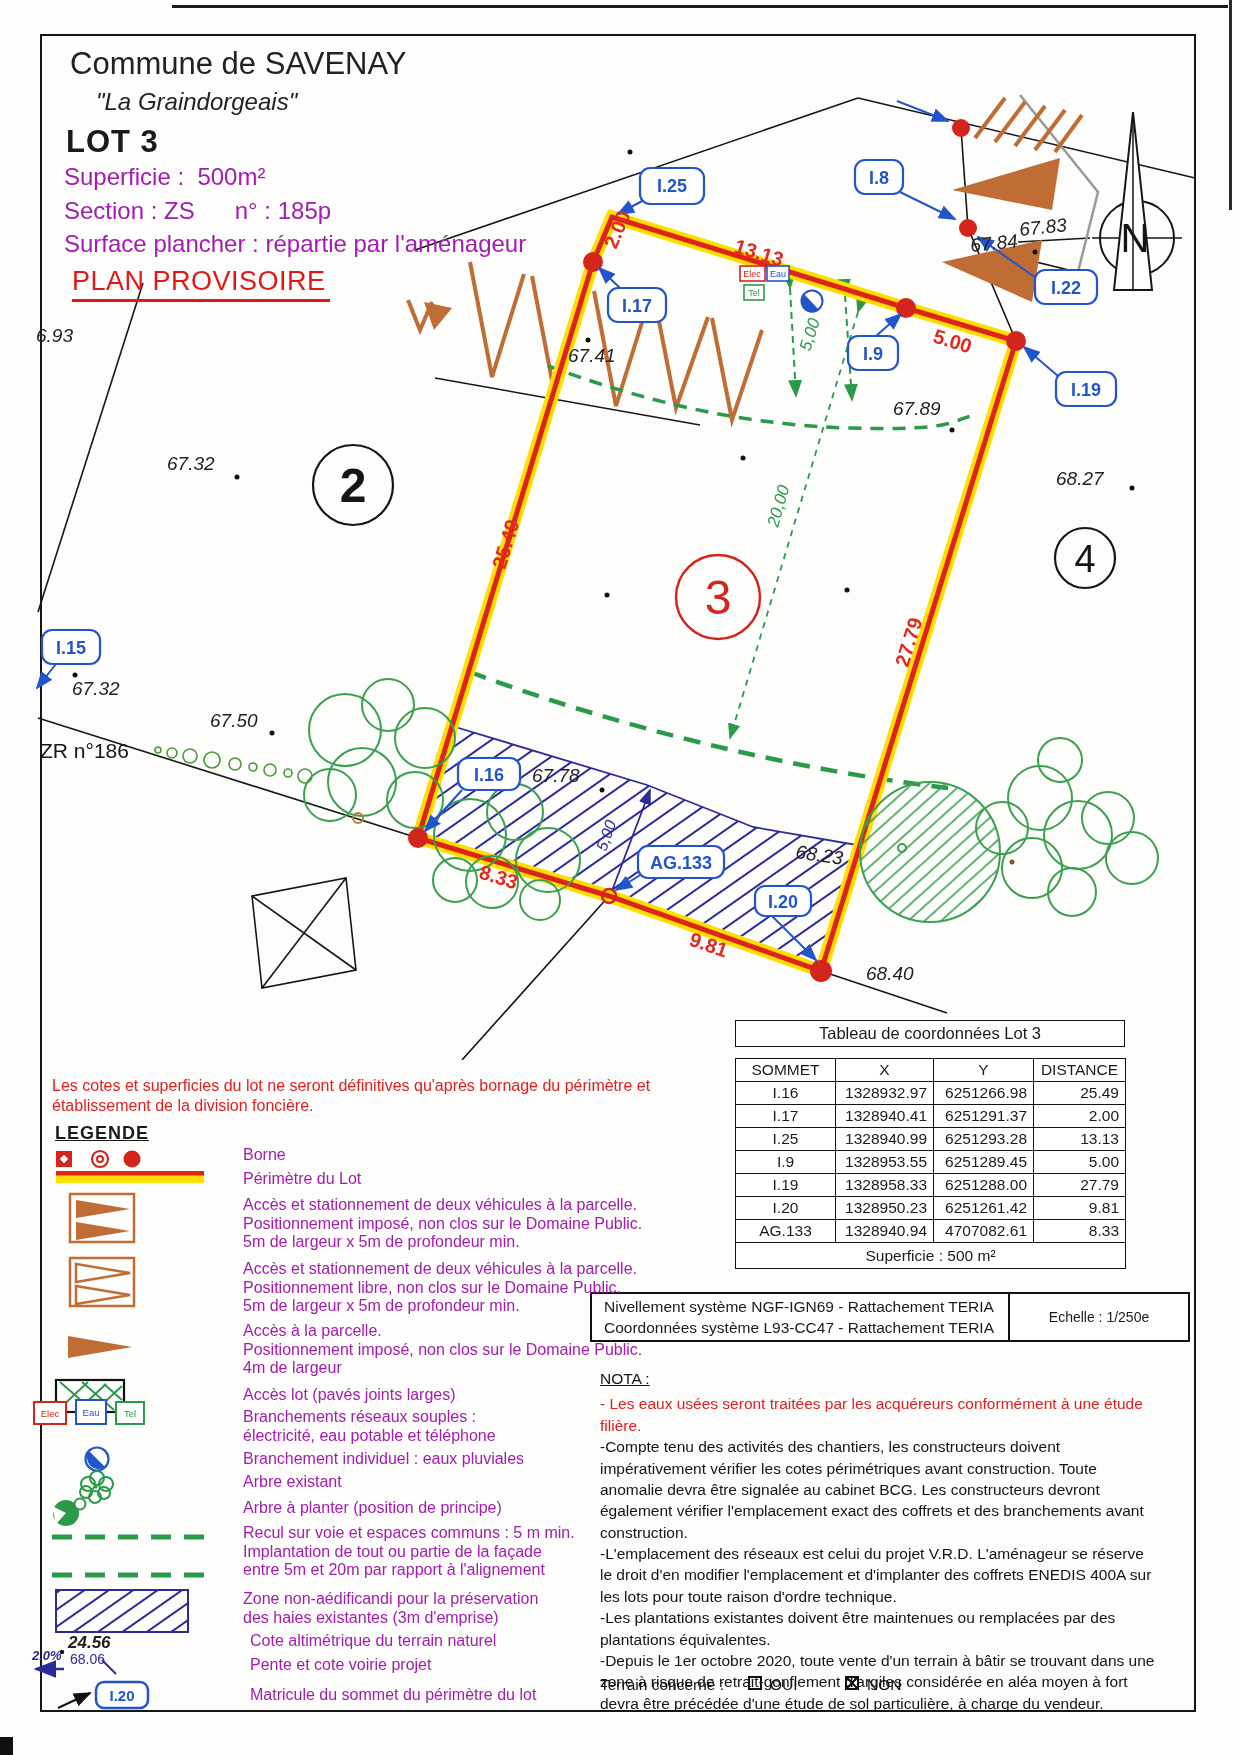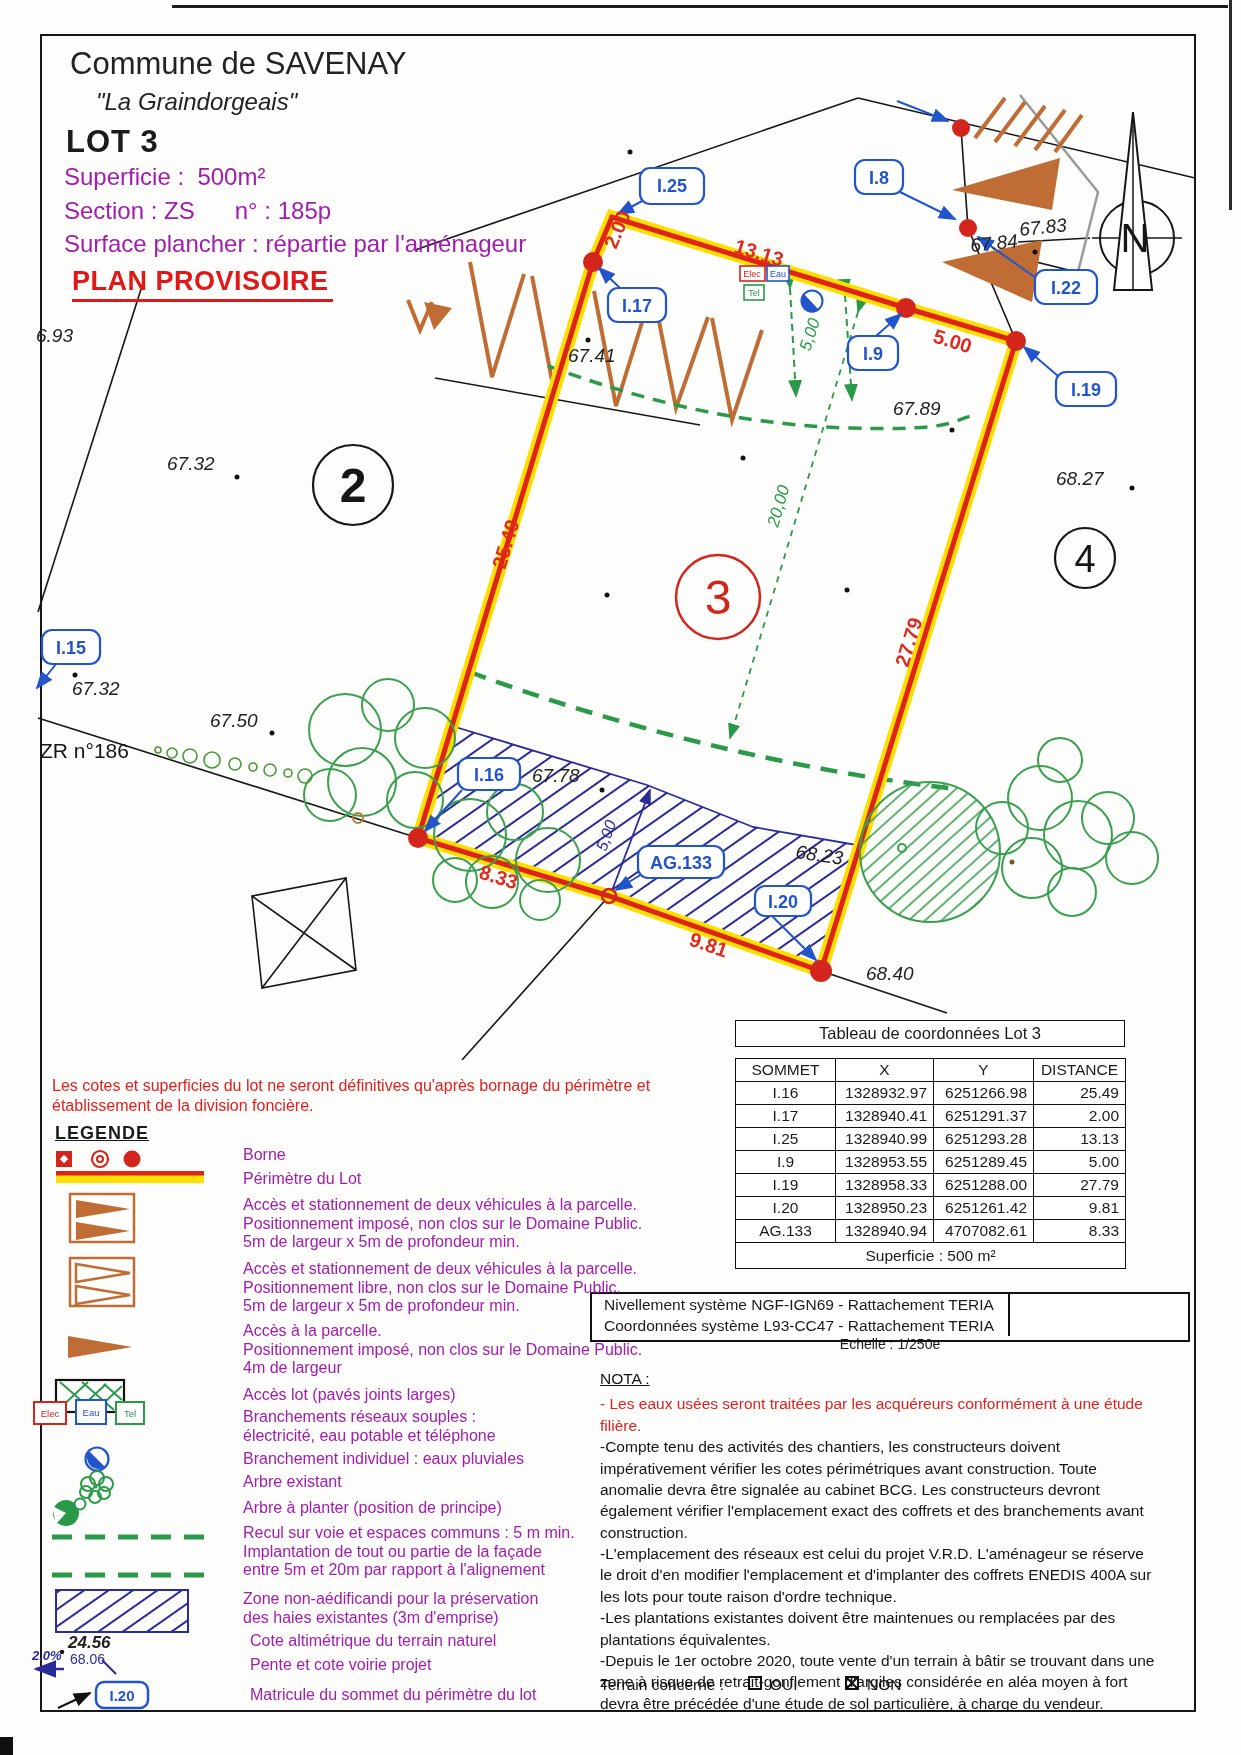--- a/index.html
+++ b/index.html
@@ -7,38 +7,38 @@
         font-family:"Liberation Sans",sans-serif;color:#1a1a1a;}
   .abs{position:absolute;}
   
   .h-commune{left:70px;top:46px;font-size:31px;color:#222;}
   .h-lieu{left:96px;top:88px;font-size:24px;font-style:italic;color:#222;}
   .h-lot{left:66px;top:124px;font-size:31px;font-weight:bold;letter-spacing:1px;}
   .h-line{font-size:24px;white-space:pre;color:#a21caf;}
   .h-sup{left:64px;top:163px;}
   .h-sec{left:64px;top:197px;}
   .h-surf{left:64px;top:230px;}
-  .h-plan{left:72px;top:266px;font-size:27px;font-weight:bold;color:#e01818;
+  .h-plan{left:72px;top:266px;font-size:27px;font-weight:normal;color:#e01818;
           border-bottom:3px solid #e01818;padding:0 4px 2px 0;letter-spacing:.5px;}
   .dossier{left:930px;top:50px;width:266px;height:46px;border:3px solid #111;box-sizing:border-box;
            line-height:40px;text-align:center;font-size:23px;font-weight:bold;color:#15153a;background:#fdfdfb;}
   
   .frame{left:40px;top:34px;width:1156px;height:1678px;border:2.5px solid #161616;box-sizing:border-box;}
   
   .tbl-title{left:735px;top:1020px;width:390px;height:27px;border:1.5px solid #111;box-sizing:border-box;
              text-align:center;font-size:16.5px;line-height:24px;background:#fff;}
   table.coords{position:absolute;left:735px;top:1058px;border-collapse:collapse;background:#fff;}
   table.coords td,table.coords th{border:1.6px solid #111;font-size:15.5px;font-weight:normal;
              height:23px;padding:0 6px;box-sizing:border-box;}
   table.coords th{text-align:center;}
   td.c{text-align:center;} td.r{text-align:right;}
   tr.foot td{text-align:center;font-size:15.5px;height:26px;}
   
   .survey{left:590px;top:1292px;width:600px;height:50px;border:2px solid #111;box-sizing:border-box;
-          display:flex;background:#fff;flex-direction:column;}
+          display:flex;background:#fff;}
   .survey .cells{width:418px;border-right:2px solid #111;box-sizing:border-box;
           display:flex;flex-direction:column;justify-content:center;padding-left:12px;}
   .survey .cells div{font-size:15.5px;line-height:21px;}
   .survey .ech{flex:1;display:flex;align-items:center;justify-content:center;font-size:14px;}
   
   .rednote{left:52px;top:1076px;width:600px;font-size:16px;line-height:1.28;color:#e02020;}
   .leg-title{left:55px;top:1123px;font-size:18px;font-weight:bold;text-decoration:underline;letter-spacing:1px;}
   .leg-text{left:243px;font-size:16px;line-height:1.17;white-space:pre-line;color:#a21caf;}
   
   .nota{left:600px;top:1368px;width:560px;font-size:15.5px;line-height:1.38;color:#141414;}

